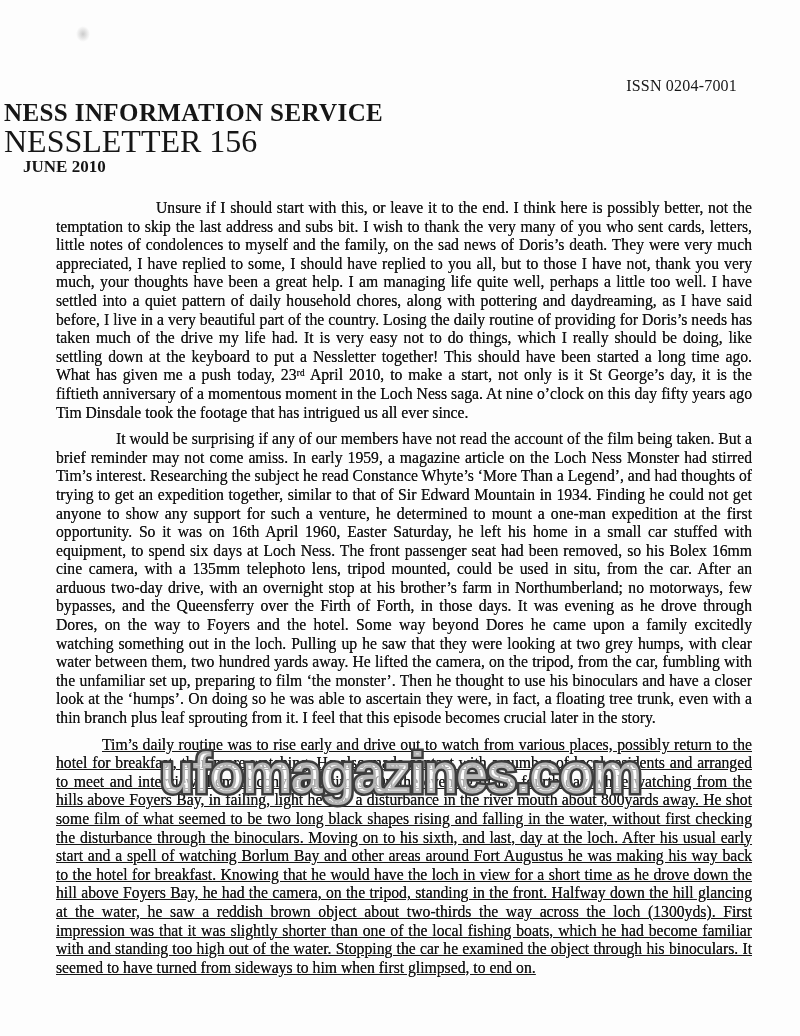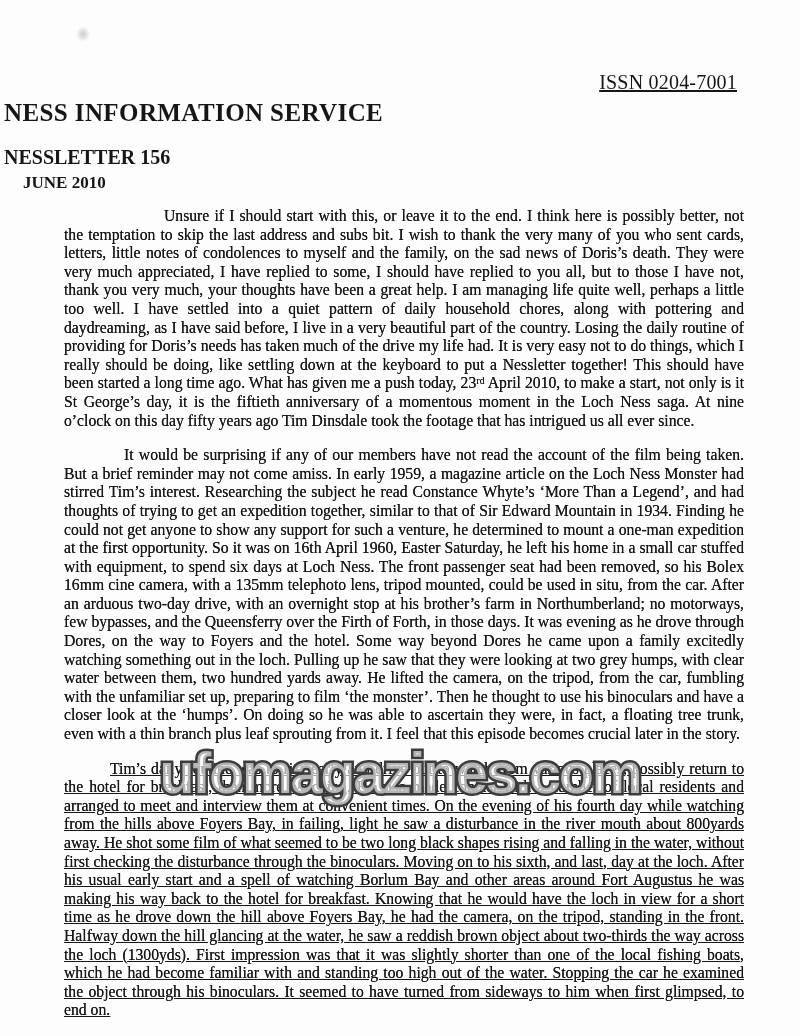--- a/index.html
+++ b/index.html
@@ -9,39 +9,39 @@
     background:#fdfdfd;
     overflow:hidden;
     font-family:"Liberation Serif","DejaVu Serif",serif;
     color:#161616;
   }
   .speck{
     position:absolute;left:76px;top:26px;width:14px;height:16px;
     background:radial-gradient(rgba(110,110,110,.35),rgba(110,110,110,0) 70%);
   }
   .issn{
-    position:absolute;top:71px;right:63px;
-    font-size:20px;letter-spacing:.2px;text-decoration:underline;
+    position:absolute;top:77px;right:63px;
+    font-size:16px;letter-spacing:.2px;
   }
   .masthead{
     position:absolute;top:99px;left:4px;width:712px;text-align:left;
   }
   .masthead .t1{font-size:25px;font-weight:bold;letter-spacing:.4px;line-height:27px;}
-  .masthead .t2{font-size:20px;font-weight:bold;line-height:26px;margin-top:18px;}
+  .masthead .t2{font-size:32px;font-weight:normal;line-height:26px;margin-top:2px;}
   .masthead .t3{font-size:17px;font-weight:bold;line-height:19px;margin-top:3px;padding-left:19px;}
   .bodytext{
     position:absolute;top:191px;left:48px;width:712px;
     text-shadow:0 0 .4px #2a2a2a;
   }
   .sec-heading{
     font-size:14px;line-height:19px;margin:0;letter-spacing:.2px;
   }
   .sec-heading.second{margin-top:11px;}
   .para{
-    margin:16px;
+    margin:8px;
     font-size:15.7px;line-height:18.6px;
     text-align:justify;
   }
   .indent-xl{text-indent:100px;}
   .indent-lg{text-indent:60px;}
   .indent-md{text-indent:46px;text-decoration:underline;}
   .watermark{
     position:absolute;top:740px;left:0;width:800px;
     text-align:center;
     font-family:"Liberation Sans","DejaVu Sans",sans-serif;

